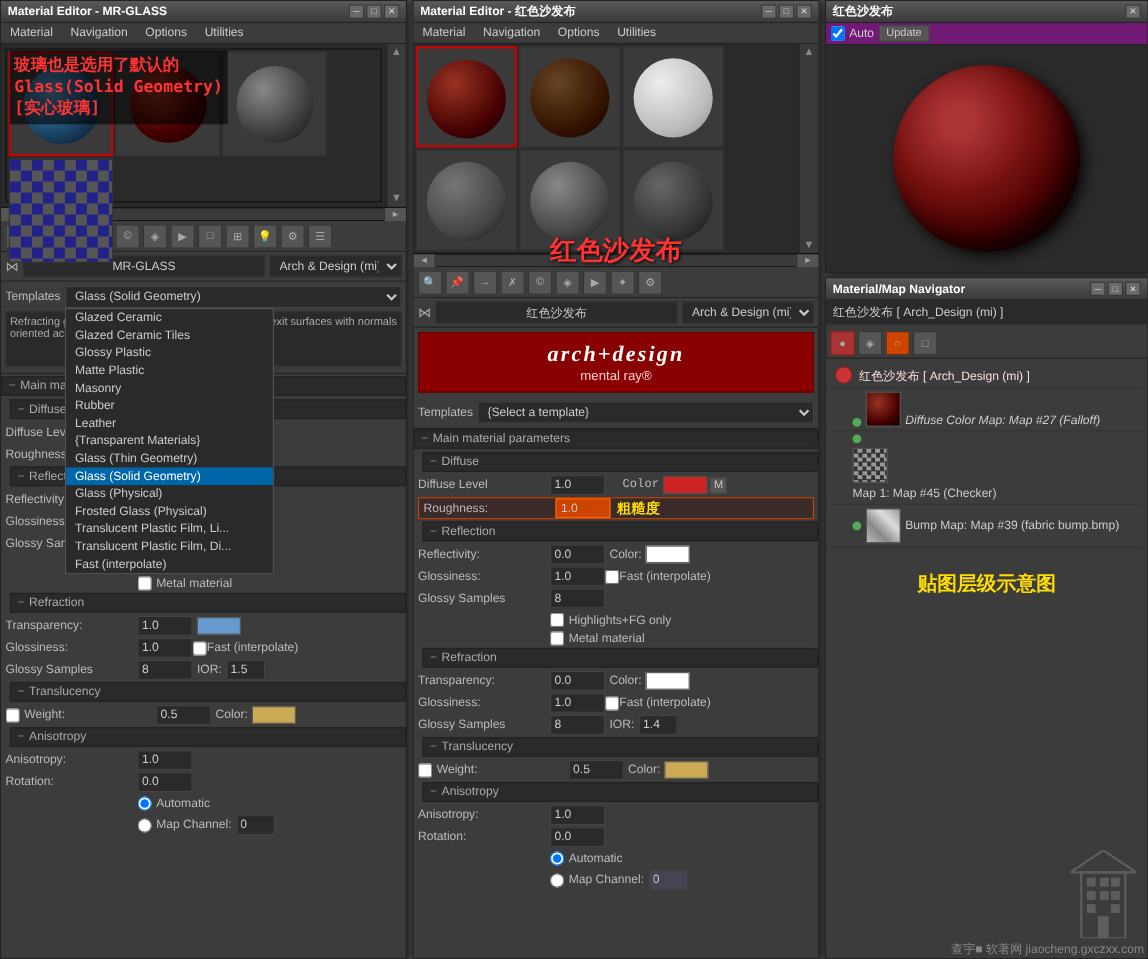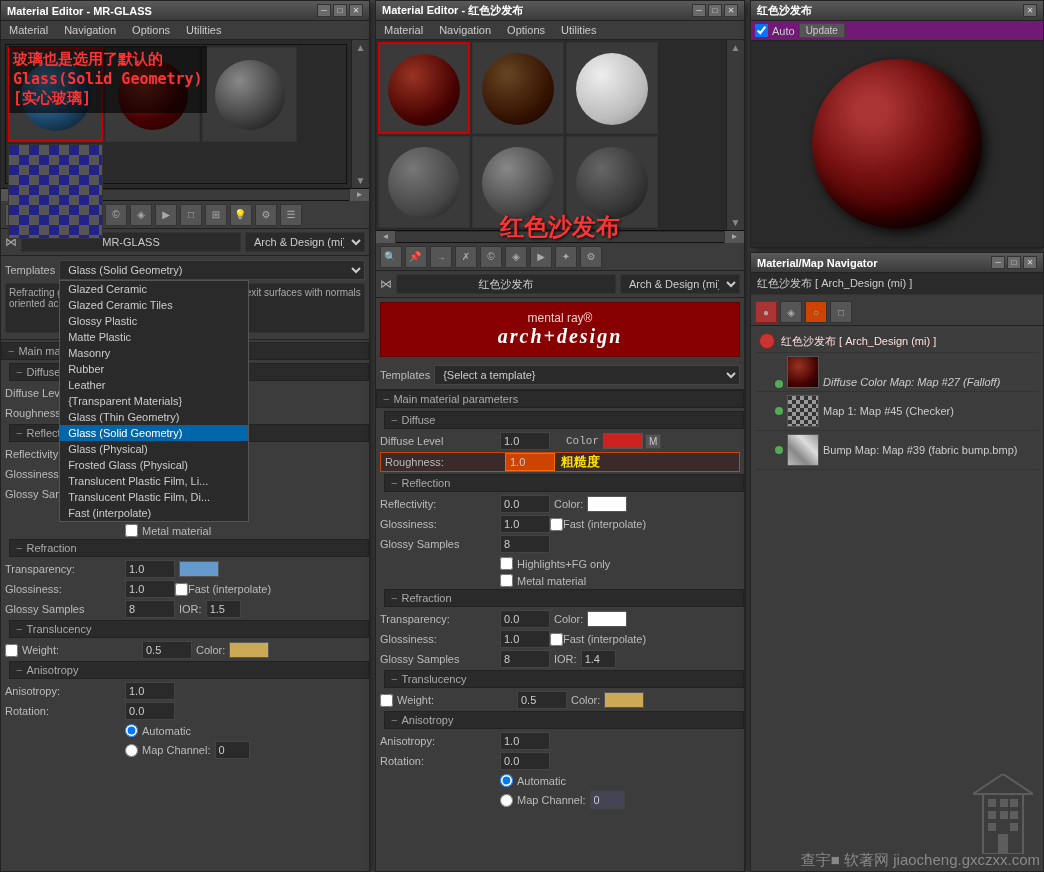--- a/index.html
+++ b/index.html
@@ -599,22 +599,22 @@
 
   <div style="display:flex; align-items:center; padding:3px 4px; background:#3c3c3c; border-bottom:1px solid #222; gap:4px;">
     <span style="font-size:12px; color:#aaa;">⋈</span>
     <input class="name-field" value="红色沙发布" style="width: 120px;">
     <select class="type-field">
       <option>Arch &amp; Design (mi)</option>
     </select>
   </div>
 
   <div style="margin:4px; background:#880000; padding:8px; text-align:center; border:1px solid #660000;">
+    <div style="font-size:20px; font-weight:bold; font-style:italic; color:#fff; font-family:serif; letter-spacing:2px;">arch+design</div>
     <div style="font-size:12px; color:#ffcccc;">mental ray®</div>
-    <div style="font-size:20px; font-weight:bold; font-style:italic; color:#fff; font-family:serif; letter-spacing:2px;">arch+design</div>
   </div>
 
   <div style="overflow-y:auto; height:calc(872px - 385px);">
 
     <div class="template-area">
       <div style="display:flex; align-items:center; gap:4px;">
         <span style="color:#bbb; font-size:11px;">Templates</span>
         <select class="template-select">
           <option>{Select a template}</option>
         </select>
@@ -774,50 +774,53 @@
 
       <div class="nav-item" style="padding-left:20px;">
         <div style="display:flex; gap:4px; align-items:flex-end;font-style:italic;">
           <div style="width:8px; height:8px; background:#55aa55; border-radius:50%; flex-shrink:0;"></div>
           <div style="width:32px; height:32px; border:1px solid #555; flex-shrink:0; background:radial-gradient(circle at 35% 30%, #993322, #440000 65%, #100000);"></div>
           <span style="font-size:11px; color:#ccc;">Diffuse Color Map: Map #27 (Falloff)</span>
         </div>
       </div>
 
       <div class="nav-item" style="padding-left:20px;">
-        <div style="display:flex; gap:4px; align-items:center;">
+        <div style="display:flex; gap:4px; align-items:flex-start;flex-direction:column;">
           <div style="width:8px; height:8px; background:#55aa55; border-radius:50%; flex-shrink:0;"></div>
           <div style="width:32px; height:32px; border:1px solid #555; flex-shrink:0; background:repeating-conic-gradient(#999 0% 25%, #333 0% 50%) 0 0 / 8px 8px;"></div>
           <span style="font-size:11px; color:#ccc;">Map 1: Map #45 (Checker)</span>
         </div>
       </div>
 
       <div class="nav-item" style="padding-left:20px;">
         <div style="display:flex; gap:4px; align-items:center;">
           <div style="width:8px; height:8px; background:#55aa55; border-radius:50%; flex-shrink:0;"></div>
           <div style="width:32px; height:32px; border:1px solid #555; flex-shrink:0; background:linear-gradient(45deg, #bbb, #888, #ddd, #999);"></div>
           <span style="font-size:11px; color:#ccc;">Bump Map: Map #39 (fabric bump.bmp)</span>
         </div>
       </div>
 
+      <div style="margin-top:20px; text-align:center;">
+        <div style="font-size:18px; font-weight:bold; color:#ffdd00; font-family:monospace;">贴图层级示意图</div>
+      </div>
 
       <div style="position:absolute; bottom:10px; right:10px; opacity:0.3;">
         <svg width="60" height="80" viewBox="0 0 60 80">
           <rect x="10" y="20" width="40" height="60" fill="none" stroke="#aaa" stroke-width="2"></rect>
           <rect x="15" y="25" width="8" height="8" fill="#aaa"></rect>
           <rect x="27" y="25" width="8" height="8" fill="#aaa"></rect>
           <rect x="37" y="25" width="8" height="8" fill="#aaa"></rect>
           <rect x="15" y="37" width="8" height="8" fill="#aaa"></rect>
           <rect x="27" y="37" width="8" height="8" fill="#aaa"></rect>
           <rect x="37" y="37" width="8" height="8" fill="#aaa"></rect>
           <rect x="15" y="49" width="8" height="8" fill="#aaa"></rect>
           <rect x="37" y="49" width="8" height="8" fill="#aaa"></rect>
           <rect x="25" y="60" width="10" height="20" fill="#aaa"></rect>
           <polygon points="30,0 0,20 60,20" fill="none" stroke="#aaa" stroke-width="2"></polygon>
         </svg>
       </div>
     </div>
   </div>
 </div>
 
-<div style="position:fixed; bottom:2px; right:4px; font-size:15px; color:#888; z-index:1000;">
+<div style="position:fixed; bottom:2px; right:4px; font-size:11px; color:#888; z-index:1000;">
   查宇■ 软著网 jiaocheng.gxczxx.com
 </div>
 
 </body></html>

